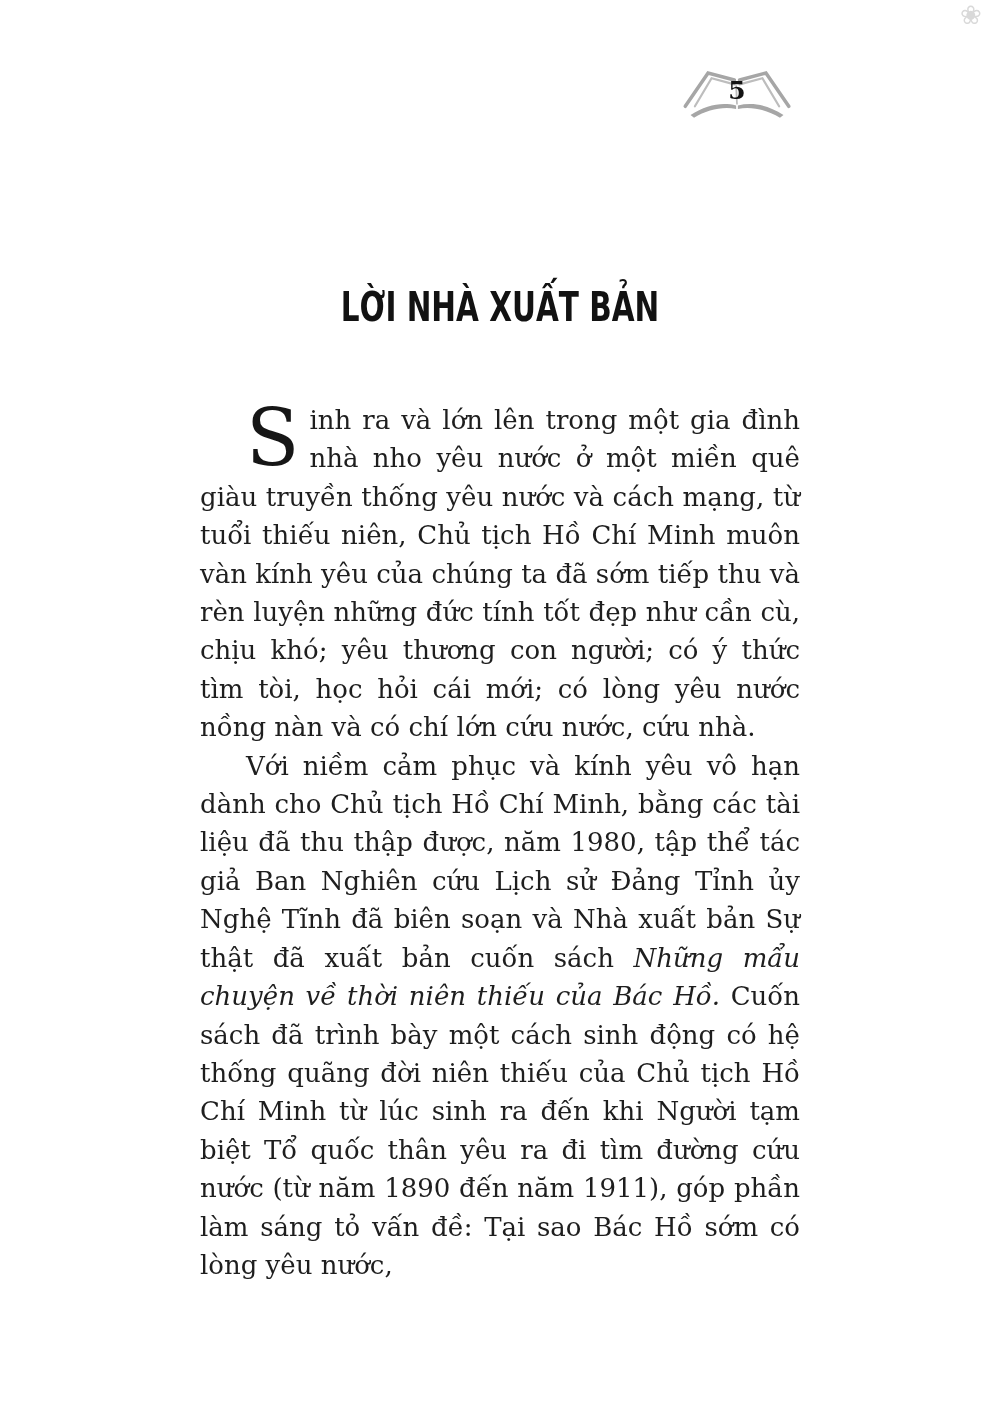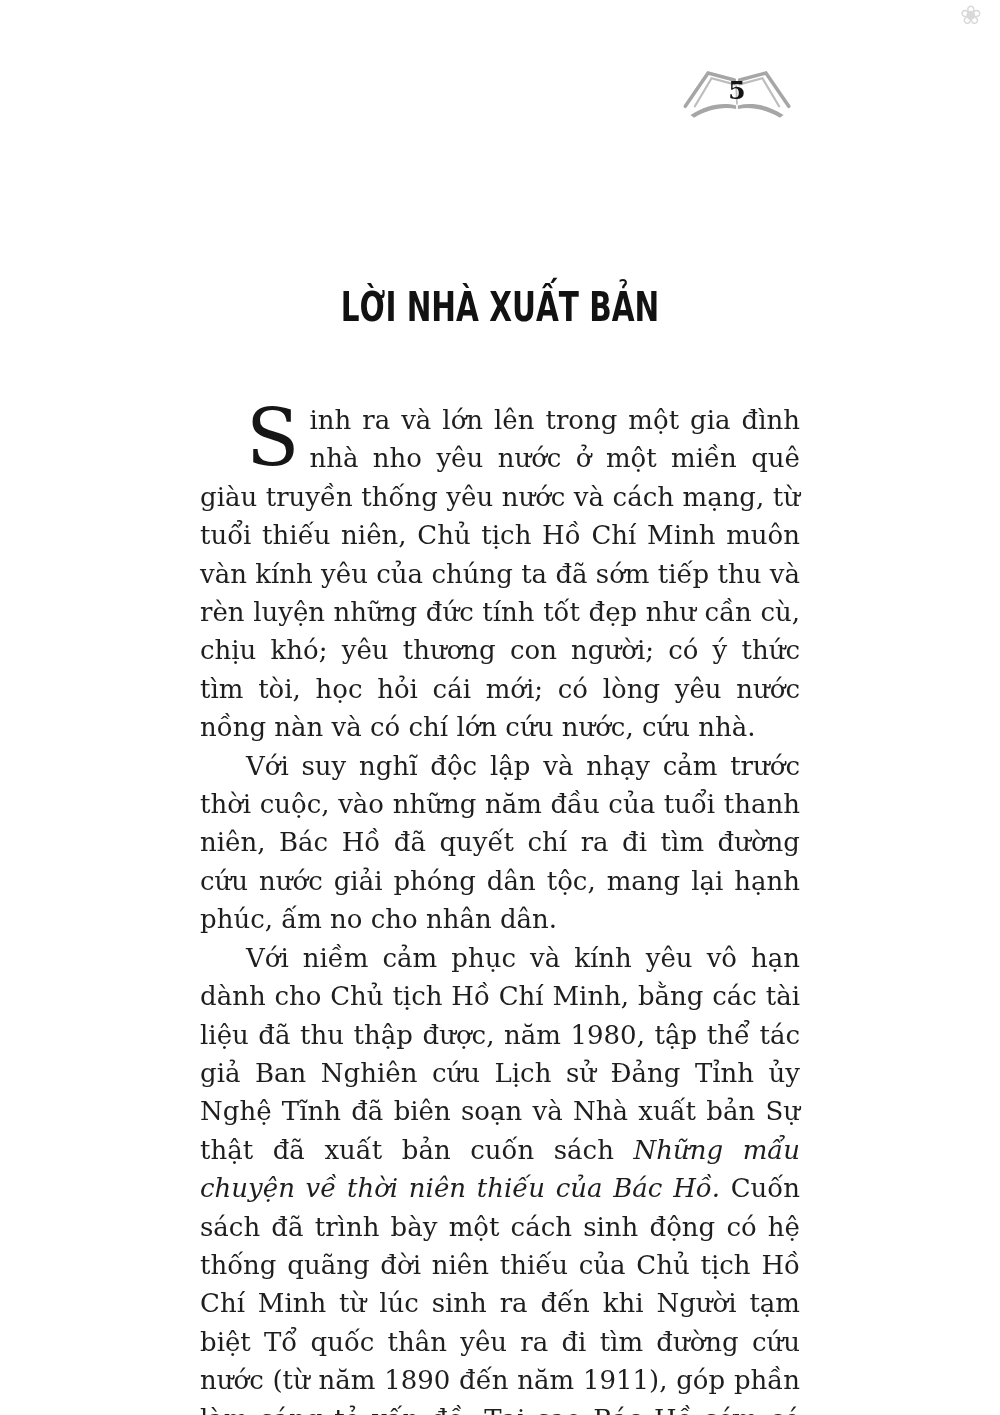--- a/index.html
+++ b/index.html
@@ -113,19 +113,18 @@
     </svg>
     <span class="page-num">5</span>
   </div>
 
   <h1 class="title">LỜI NHÀ XUẤT BẢN</h1>
 
   <div class="body-text">
     <p>
       <span class="dropcap">S</span><span>inh ra và lớn lên trong một gia đình nhà nho yêu nước ở một miền quê giàu truyền thống yêu nước và cách mạng, từ tuổi thiếu niên, Chủ tịch Hồ Chí Minh muôn vàn kính yêu của chúng ta đã sớm tiếp thu và rèn luyện những đức tính tốt đẹp như cần cù, chịu khó; yêu thương con người; có ý thức tìm tòi, học hỏi cái mới; có lòng yêu nước nồng nàn và có chí lớn cứu nước, cứu nhà.</span>
     </p>
-    <p class="indent">Với suy nghĩ độc lập và nhạy cảm trước thời cuộc, vào những năm đầu của tuổi thanh niên, Bác Hồ đã quyết chí ra đi tìm đường cứu nước giải phóng dân tộc, mang lại hạnh phúc, ấm no cho nhân dân.</p>
     <p class="indent">
       <span>Với niềm cảm phục và kính yêu vô hạn dành cho Chủ tịch Hồ Chí Minh, bằng các tài liệu đã thu thập được, năm 1980, tập thể tác giả Ban Nghiên cứu Lịch sử Đảng Tỉnh ủy Nghệ Tĩnh đã biên soạn và Nhà xuất bản Sự thật đã xuất bản cuốn sách </span><em class="book-title">Những mẩu chuyện về thời niên thiếu của Bác Hồ.</em><span> Cuốn sách đã trình bày một cách sinh động có hệ thống quãng đời niên thiếu của Chủ tịch Hồ Chí Minh từ lúc sinh ra đến khi Người tạm biệt Tổ quốc thân yêu ra đi tìm đường cứu nước (từ năm 1890 đến năm 1911), góp phần làm sáng tỏ vấn đề: Tại sao Bác Hồ sớm có lòng yêu nước,</span>
     </p>
   </div>
 
 </div>
 
 </body></html>

